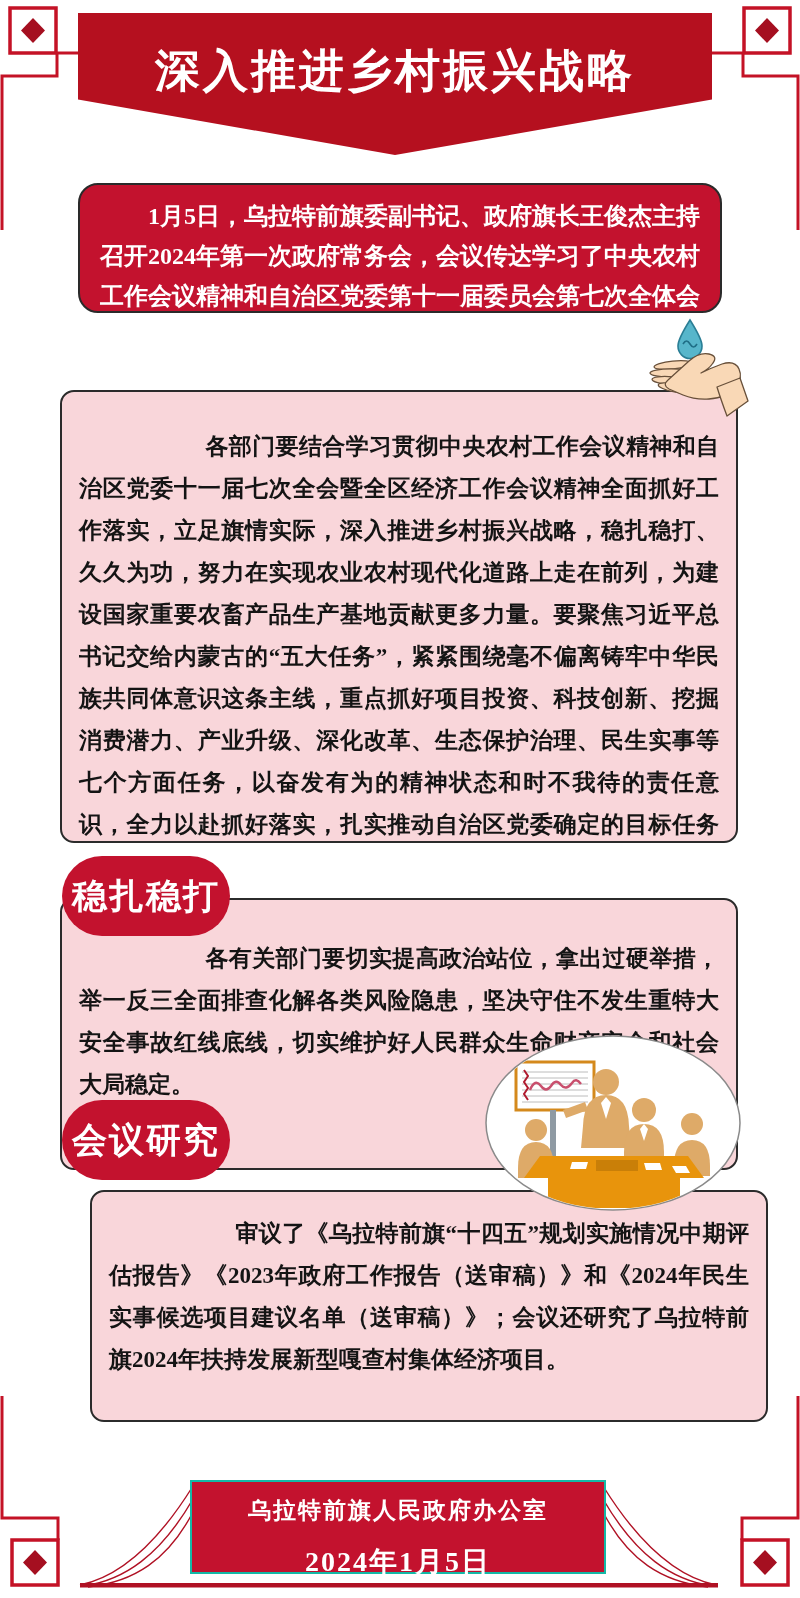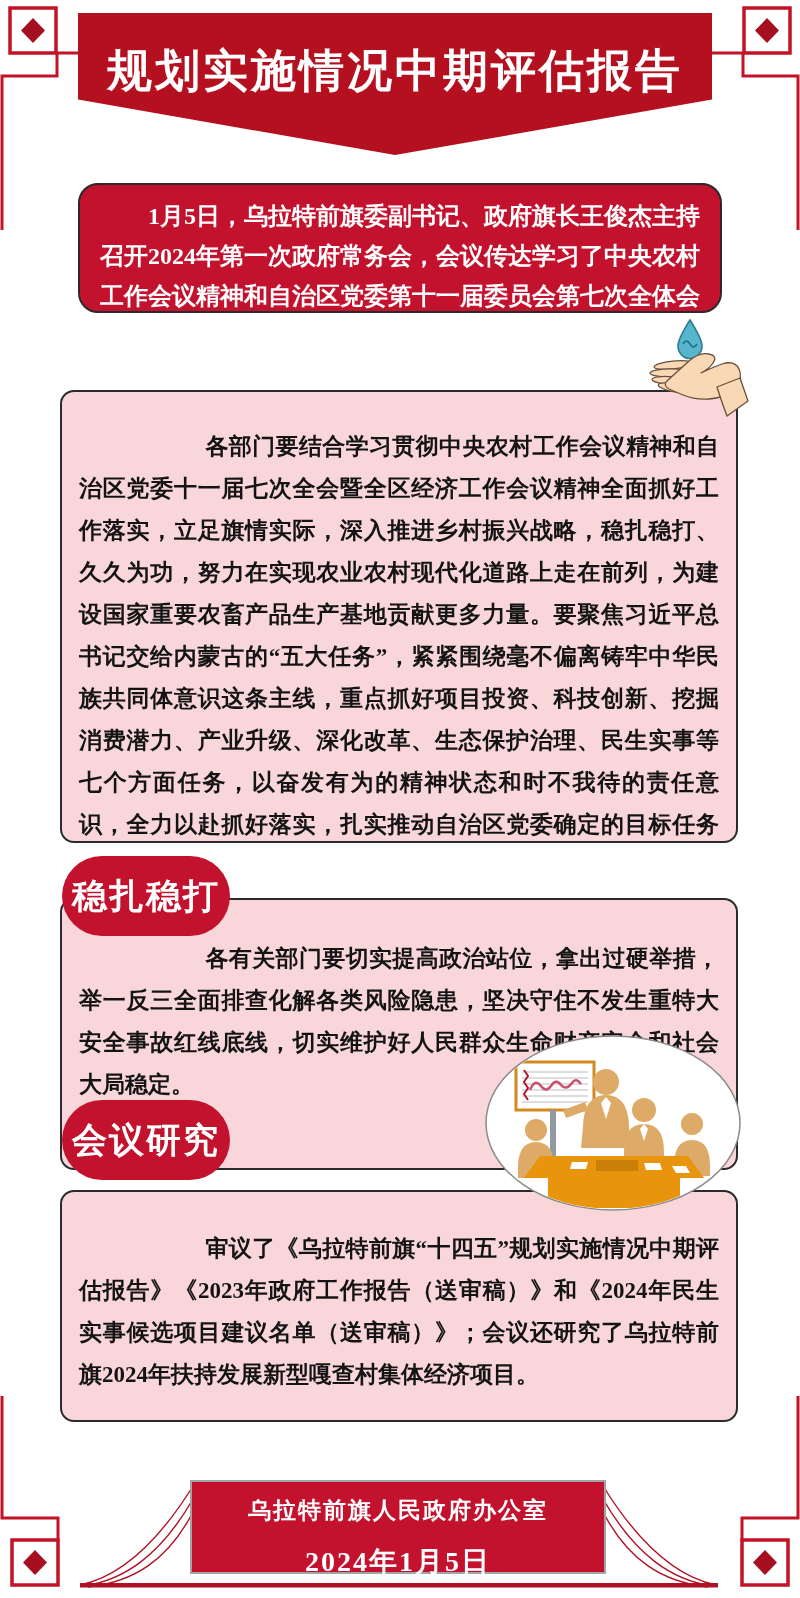--- a/index.html
+++ b/index.html
@@ -50,21 +50,21 @@
   .pink-box{
     position:absolute;left:60px;width:678px;
     background:#f9d6da;
     border:2px solid #2b2b2b;
     border-radius:14px;
     z-index:2;box-sizing:border-box;
     overflow:hidden;
   }
   #box-1{top:390px;height:453px;padding:34px 17px 0 17px;}
   #box-2{top:898px;height:272px;padding:38px 17px 0 17px;}
-  #box-3{top:1190px;height:232px;padding:36px 17px 0 17px;}
+  #box-3{top:1190px;height:232px;padding:21px 17px 0 17px;margin-left:30px;}
   .section-para{
     margin:0;color:#141414;
     font-size:23px;line-height:42px;font-weight:bold;
     text-align:justify;
   }
   .indent-deep{text-indent:5.5em;}
 
   
   .badge{
     position:absolute;left:62px;width:168px;height:80px;
@@ -77,21 +77,21 @@
   #badge-2{top:856px;}
   #badge-3{top:1100px;}
 
   
   .hand-icon{position:absolute;left:645px;top:315px;z-index:3;}
   .meeting-oval{position:absolute;left:484px;top:1034px;z-index:5;}
 
   
   .footer-box{
     position:absolute;left:190px;top:1480px;width:416px;height:94px;
-    background:#c3122e;border:2px solid #a3a3a3;
+    background:#c3122e;border:2px solid #14b8a6;
     z-index:3;box-sizing:border-box;text-align:center;
   }
   .footer-org{margin:13px 0 0 0;color:#fff;font-size:23px;font-weight:bold;letter-spacing:2px;}
   .footer-date{margin:17px 0 0 0;color:#fff;font-size:28px;font-weight:bold;letter-spacing:2px;}
 </style>
 </head>
 <body>
 
 <div class="poster">
 
@@ -127,21 +127,21 @@
       <path d="M193,1512 C168,1560 134,1582 88,1587"></path>
       <path d="M603,1486 C644,1552 682,1578 716,1585"></path>
       <path d="M603,1499 C636,1556 672,1580 712,1586"></path>
       <path d="M603,1512 C628,1560 662,1582 708,1587"></path>
     </g>
 
     <rect x="80" y="1583" width="638" height="4.5" fill="#b01124"></rect>
   </svg>
 
   <div class="banner">
-    <div class="banner-title">规划实施情况中期评估报告</div>
+    <div class="banner-title">深入推进乡村振兴战略</div>
   </div>
 
   <div class="intro-box">
     <p class="intro-text">1月5日，乌拉特前旗委副书记、政府旗长王俊杰主持召开2024年第一次政府常务会，会议传达学习了中央农村工作会议精神和自治区党委第十一届委员会第七次全体会议暨全区经济工作会议精神。</p>
   </div>
 
   <svg class="hand-icon" width="108" height="102" viewBox="0 0 108 102">
     <g>
       <path d="M45,5 C45,5 33,24 33,31 a12,12.5 0 0 0 24,0 C57,24 45,5 45,5 Z" fill="#57b6cb" stroke="#2a7e95" stroke-width="1.6"></path>
       <path d="M38,29 q3.5,-6 7,0 q3.5,6 7,0" fill="none" stroke="#1f6e86" stroke-width="1.6"></path>

